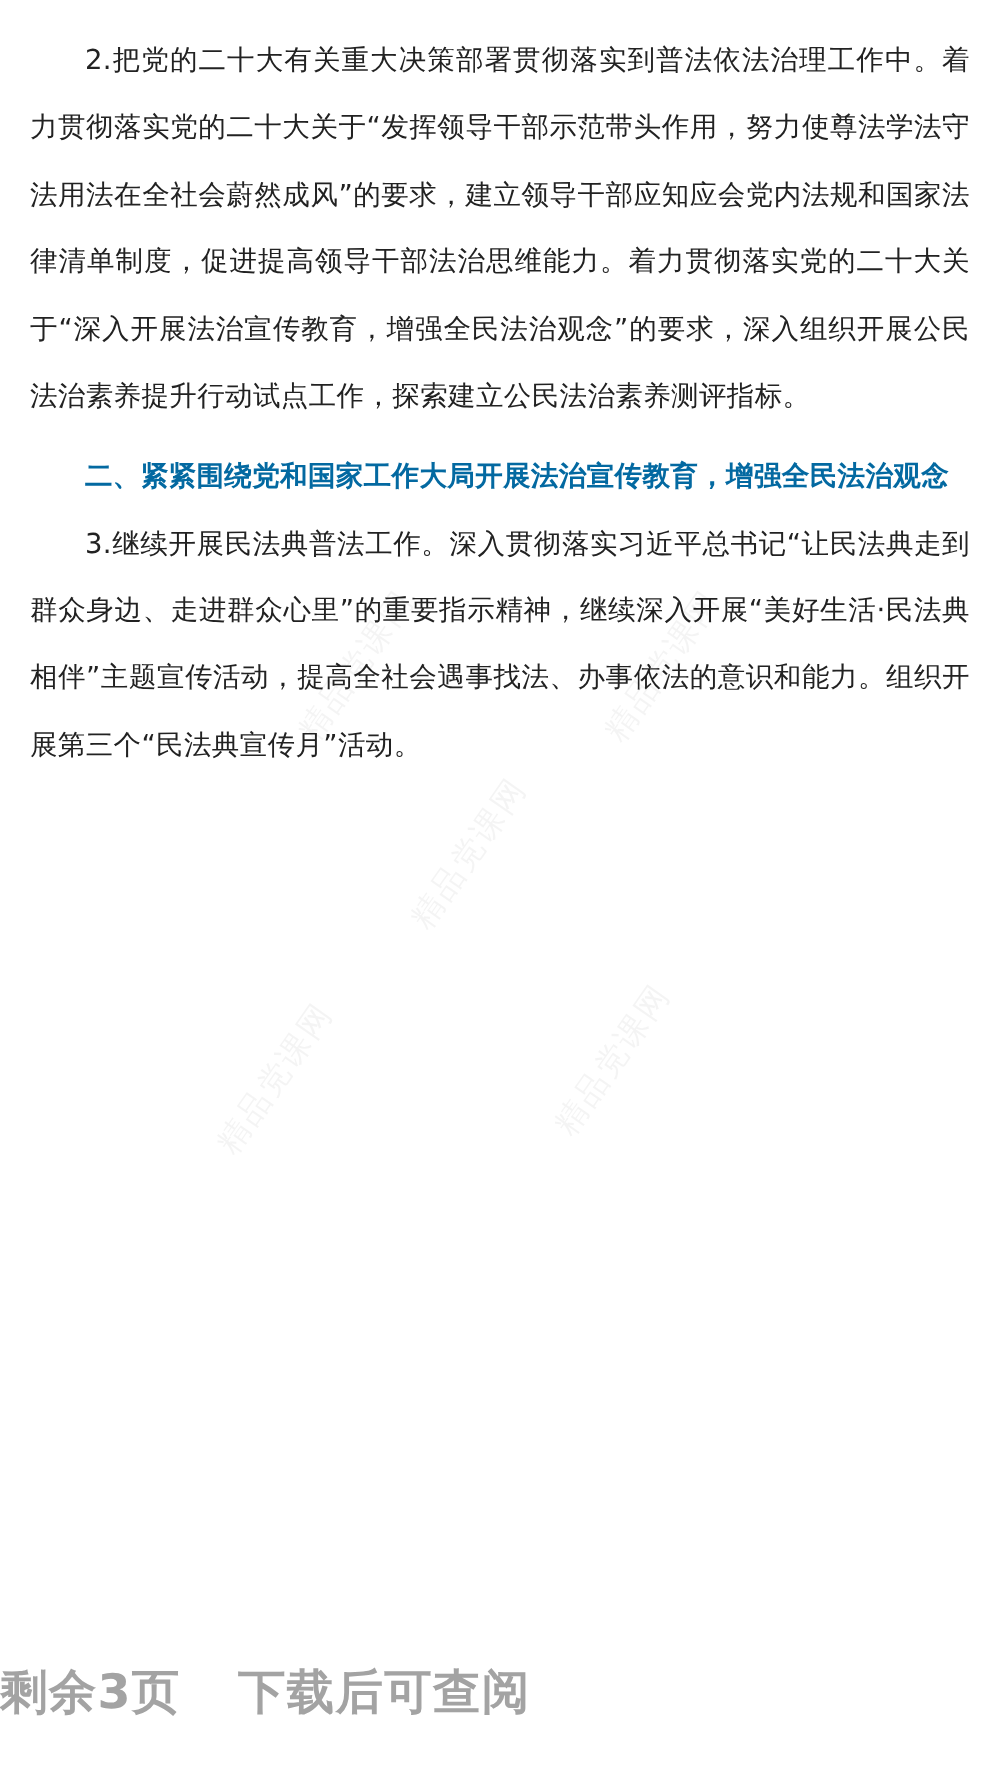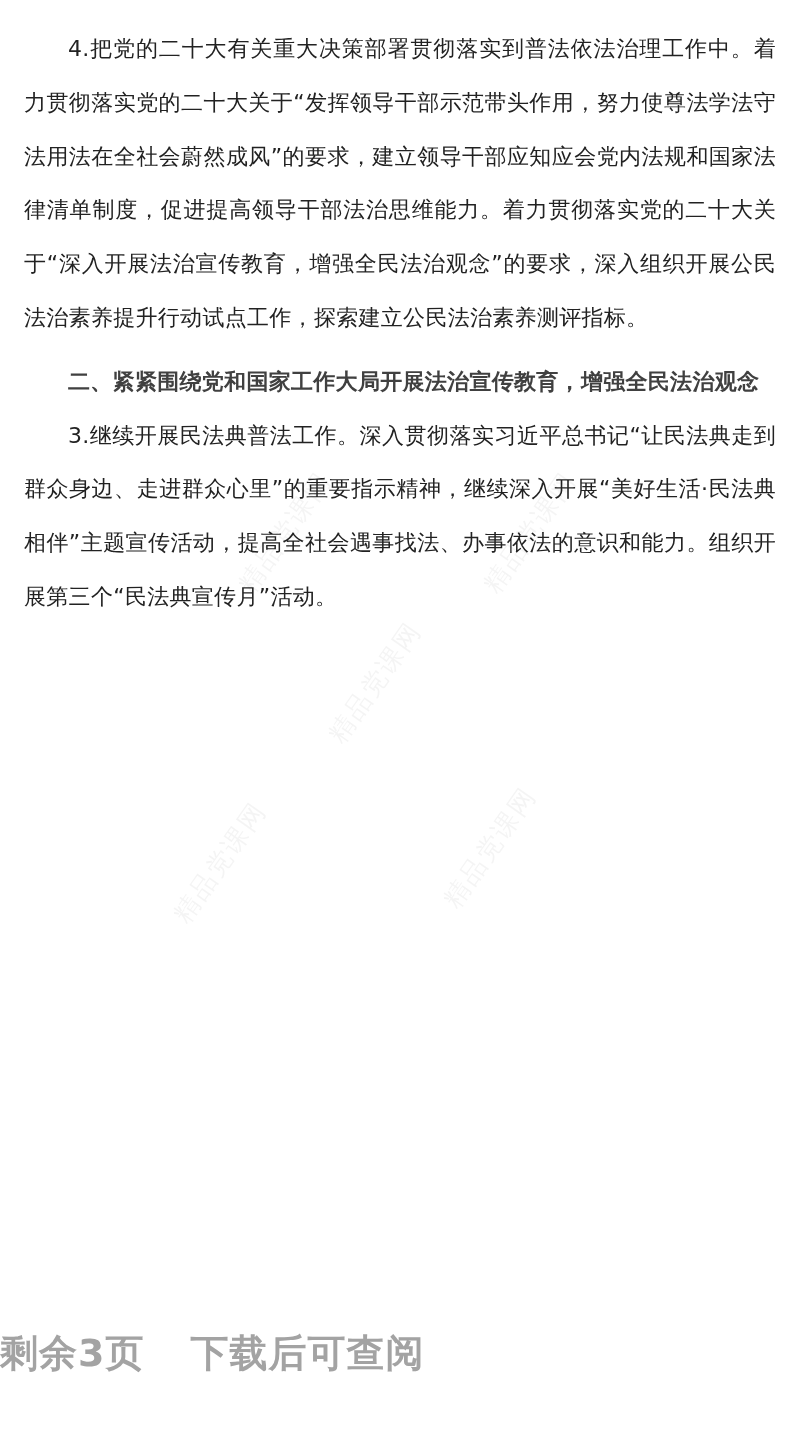--- a/index.html
+++ b/index.html
@@ -31,21 +31,21 @@
       word-break: break-all;
     }
     .para + .para { margin-top: 10px; }
     .heading {
       margin: 10px 0 0 0;
       font-size: 22px;
       line-height: 53.8px;
       font-weight: bold;
       text-indent: 44px;
       letter-spacing: 0.3px;
-      color: #404040;
+      color: #0369a1;
     }
     .heading + .para { margin-top: 0; }
     .watermark {
       position: absolute;
       font-size: 26px;
       color: rgba(0,0,0,0.045);
       transform: rotate(-55deg);
       white-space: nowrap;
       pointer-events: none;
       letter-spacing: 2px;
@@ -60,21 +60,21 @@
       font-weight: bold;
       color: #a3a3a3;
       letter-spacing: 1px;
     }
     .footer .gap { display: inline-block; width: 46px; }
   </style>
 </head>
 <body>
 
 <div class="page">
-  <p class="para">4.把党的二十大有关重大决策部署贯彻落实到普法依法治理工作中。着力贯彻落实党的二十大关于“发挥领导干部示范带头作用，努力使尊法学法守法用法在全社会蔚然成风”的要求，建立领导干部应知应会党内法规和国家法律清单制度，促进提高领导干部法治思维能力。着力贯彻落实党的二十大关于“深入开展法治宣传教育，增强全民法治观念”的要求，深入组织开展公民法治素养提升行动试点工作，探索建立公民法治素养测评指标。</p>
+  <p class="para">2.把党的二十大有关重大决策部署贯彻落实到普法依法治理工作中。着力贯彻落实党的二十大关于“发挥领导干部示范带头作用，努力使尊法学法守法用法在全社会蔚然成风”的要求，建立领导干部应知应会党内法规和国家法律清单制度，促进提高领导干部法治思维能力。着力贯彻落实党的二十大关于“深入开展法治宣传教育，增强全民法治观念”的要求，深入组织开展公民法治素养提升行动试点工作，探索建立公民法治素养测评指标。</p>
   <p class="heading">二、紧紧围绕党和国家工作大局开展法治宣传教育，增强全民法治观念</p>
   <p class="para">3.继续开展民法典普法工作。深入贯彻落实习近平总书记“让民法典走到群众身边、走进群众心里”的重要指示精神，继续深入开展“美好生活·民法典相伴”主题宣传活动，提高全社会遇事找法、办事依法的意识和能力。组织开展第三个“民法典宣传月”活动。</p>
 </div>
 
 <div class="watermark" style="left:215px; top:515px;">精品党课网</div>
 <div class="watermark" style="left:460px; top:515px;">精品党课网</div>
 <div class="watermark" style="left:305px; top:665px;">精品党课网</div>
 <div class="watermark" style="left:150px; top:845px;">精品党课网</div>
 <div class="watermark" style="left:420px; top:830px;">精品党课网</div>
 

